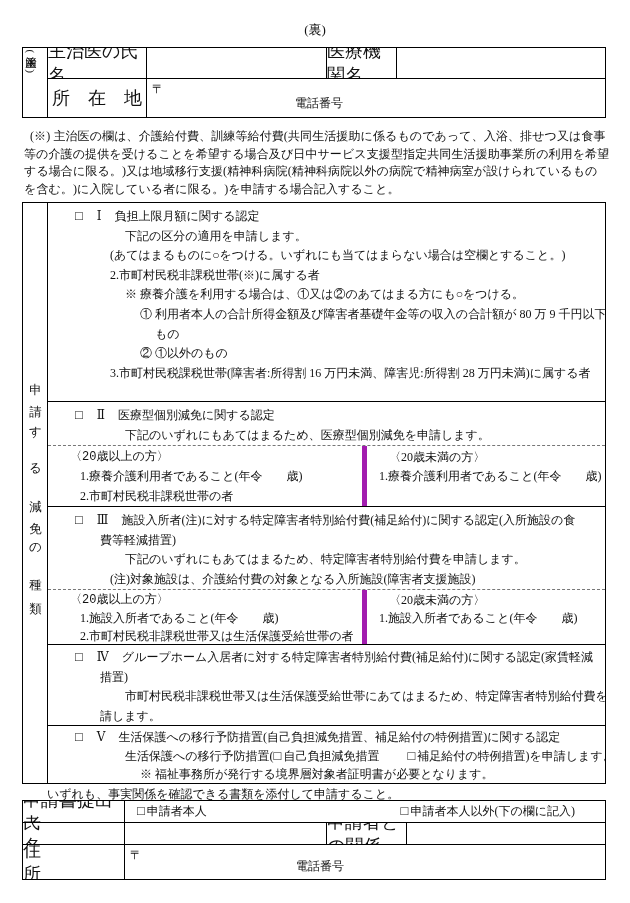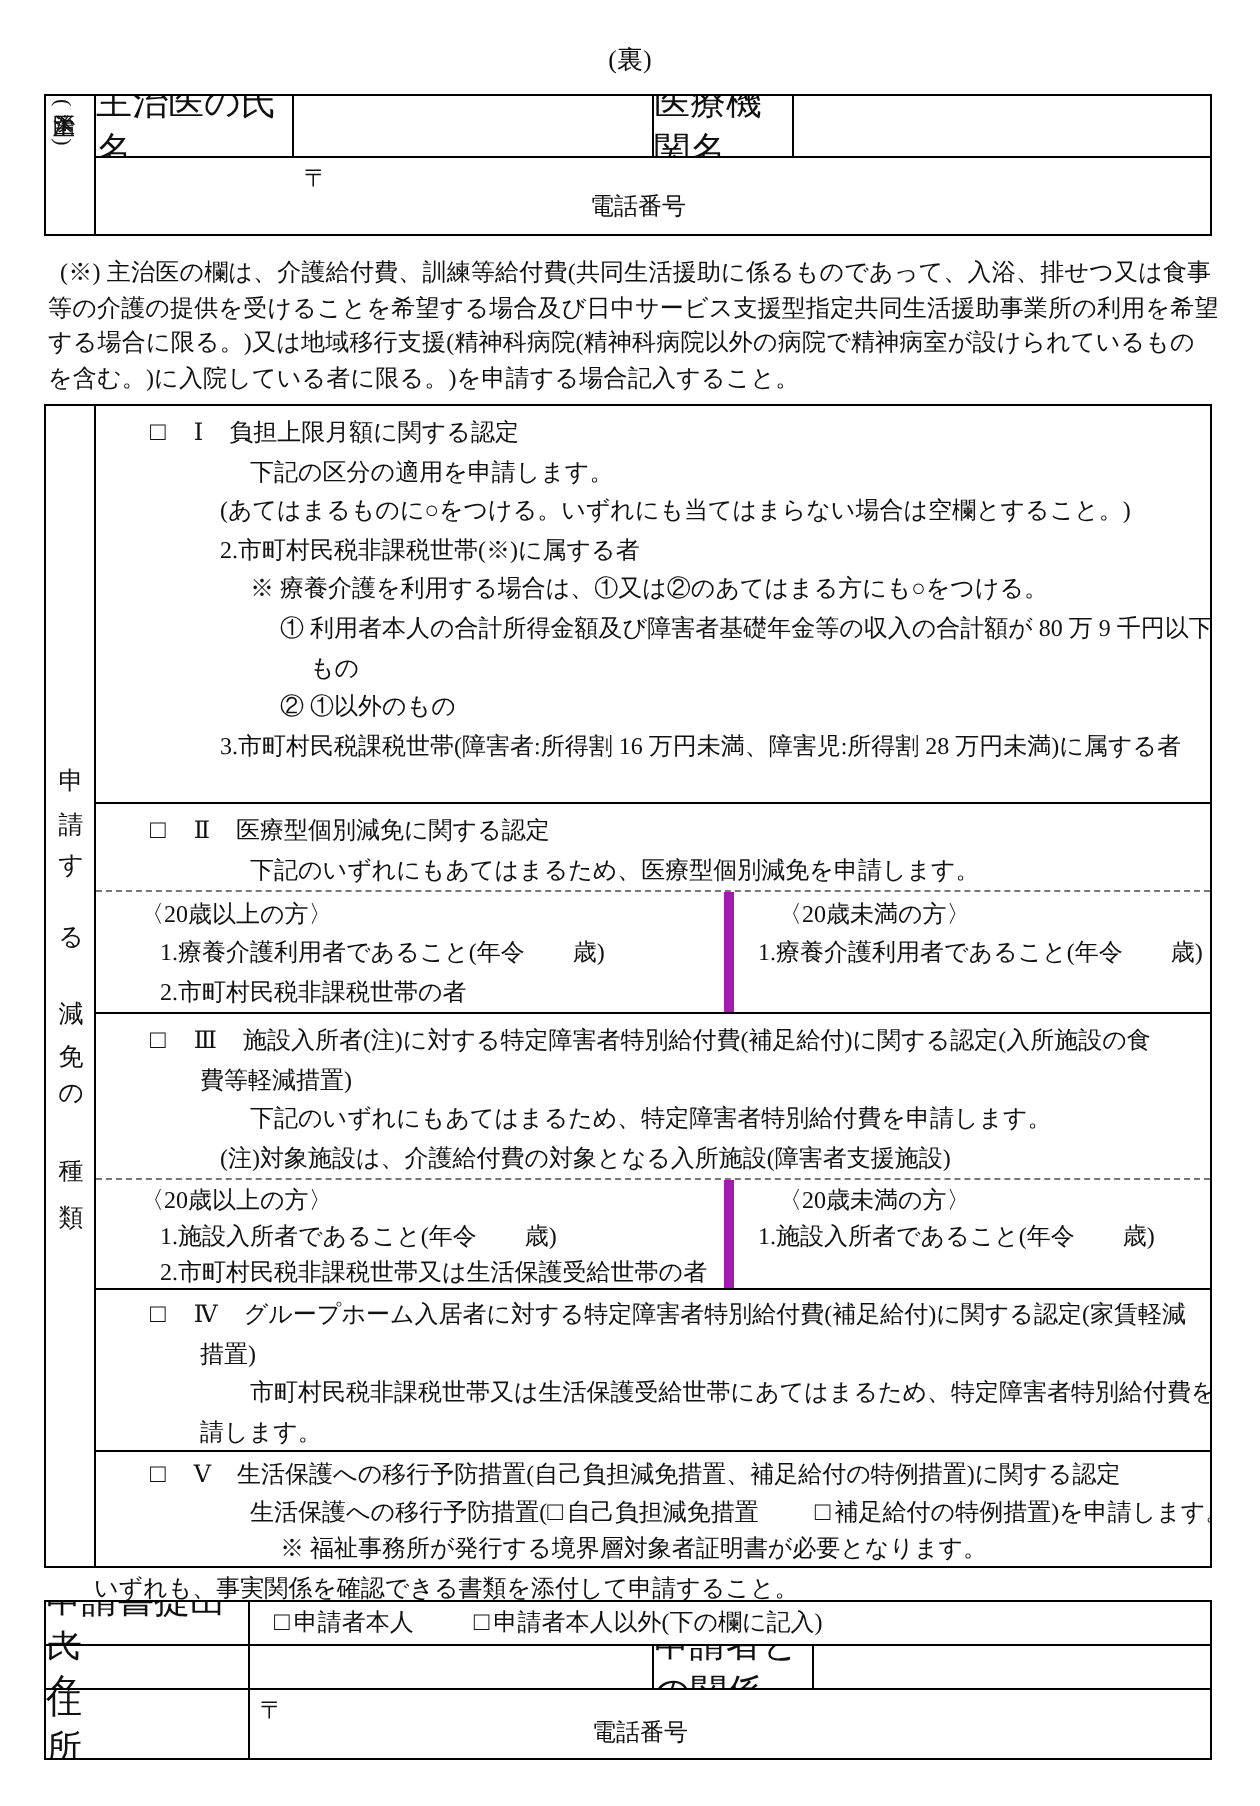--- a/index.html
+++ b/index.html
@@ -49,50 +49,51 @@
   .num{display:inline-block;margin-right:13px;}
   .icb{display:inline-block;font-size:13px;margin-right:2px;}
   .sec-head{padding-top:3px;}
   .sec2 .sec-head-block{height:43px;} .sec3 .sec-head-block{height:82px;}
   .twocol{border-top:1px dashed #777;display:grid;grid-template-columns:314px 1fr;box-sizing:border-box;}
   .sec2 .twocol{height:61px;} .sec3 .twocol{height:55px;}
   .tc-left{padding-top:2px;} 
   .tc-right{border-left:5px solid #a21caf;padding-top:2px;font-family:Liberation Serif, serif;}
   .tc-line{line-height:19.4px;white-space:nowrap;overflow:hidden;}
   .sec3 .tc-line{line-height:17.8px;}
-  .tch-l{padding-left:22px;} .tcl-l{padding-left:32px;}
+  .tch-l{padding-left:22px;font-family:Liberation Mono, monospace;} .tcl-l{padding-left:32px;}
   .tch-r{padding-left:22px;} .tcl-r{padding-left:12px;}
   .gap28{display:inline-block;width:28px;}
   
   .footnote{position:absolute;left:47px;top:786px;white-space:nowrap;font-family:Liberation Mono, monospace;}
   
   .submitter-table{
     position:absolute;left:22px;top:800px;width:584px;height:80px;
     border:1.6px solid #000;box-sizing:border-box;
     display:grid;grid-template-columns:102px 202px 80px 1fr;grid-template-rows:22px 22px 1fr;
   }
-  .st-opts{display:flex;align-items:center;padding-left:12px;}
+  .st-opts{display:flex;align-items:center;padding-left:12px;justify-content:space-between;}
   .st-opt{margin-right:30px;}
   .st-addr{grid-column:2/5;position:relative;padding:2px 5px;}
   .tel-line2{position:absolute;bottom:4px;left:0;width:390px;text-align:center;}
   .label-cc{font-size:18px;}
 </style>
 </head>
 <body>
 
 <div class="page-title nowrap">(裏)</div>
 
 <div class="doctor-table">
   <div class="cell vcell br">
     <span class="vtext">主治医(※)</span>
   </div>
   <div class="cell cc br bb label-cc">主治医の氏名</div>
   <div class="cell br bb"></div>
   <div class="cell cc br bb label-cc">医療機関名</div>
   <div class="cell bb"></div>
+  <div class="cell cc br label-cc">所　在　地</div>
   <div class="cell dc-addr-value">
     <span class="postal">〒</span>
     <div class="tel-line">電話番号</div>
   </div>
 </div>
 
 <div class="note">
   <div class="nline">(※) 主治医の欄は、介護給付費、訓練等給付費(共同生活援助に係るものであって、入浴、排せつ又は食事</div>
   <div class="nline">等の介護の提供を受けることを希望する場合及び日中サービス支援型指定共同生活援助事業所の利用を希望</div>
   <div class="nline">する場合に限る。)又は地域移行支援(精神科病院(精神科病院以外の病院で精神病室が設けられているもの</div>

